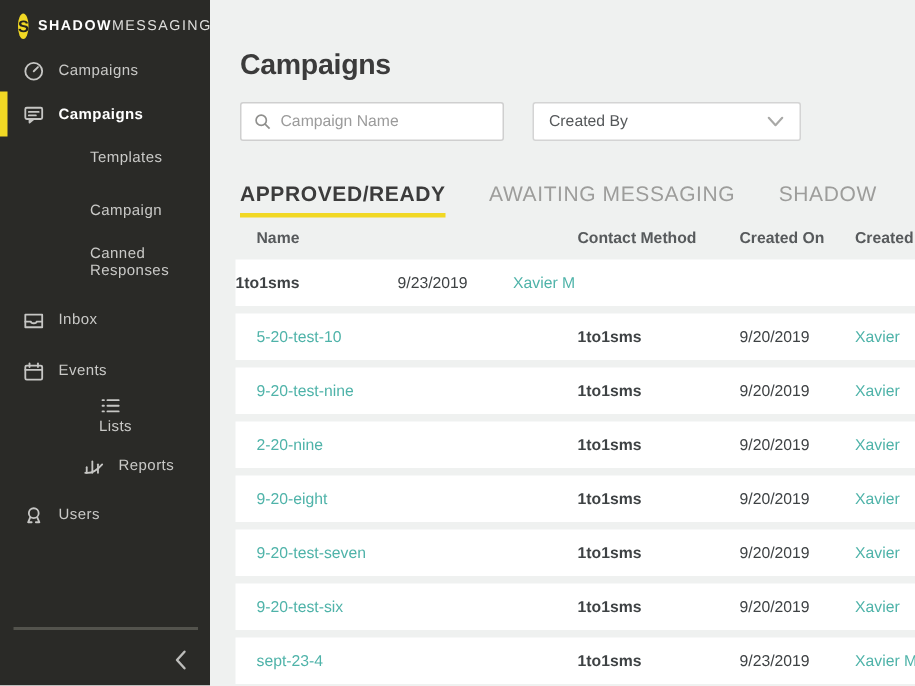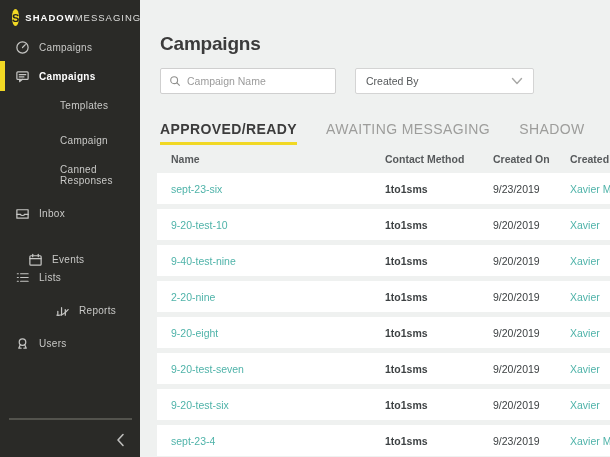--- a/index.html
+++ b/index.html
@@ -15,21 +15,21 @@
   .brand .b { font-weight:700; color:#ffffff; }
   .brand .l { font-weight:400; color:#dededc; }
 
   .nav-item { position:absolute; left:0; right:0; height:30px; display:flex; align-items:center;
               padding-left:14px; font-size:10px; color:#c9c9c7; letter-spacing:.3px; cursor:pointer; }
   .nav-item .ic { width:17px; height:17px; margin-right:8px; display:flex; align-items:center; justify-content:center; }
   .nav-item svg { stroke:#c6c6c4; fill:none; stroke-width:1.3; stroke-linecap:round; stroke-linejoin:round; }
   .nav-item.active { border-left:5px solid #f1d824; padding-left:9px; color:#ffffff; font-weight:700; }
   .nav-item.sub { padding-left:60px; }
   .ni-0 { top:32px; }  .ni-1 { top:61px; }  .ni-2 { top:90px; }  .ni-3 { top:125px; }
-  .ni-4 { top:160px; } .ni-5 { top:198px; } .ni-6 { top:244px;margin-left:13px; } .ni-7 { top:262px; }
+  .ni-4 { top:160px; } .ni-5 { top:198px; } .ni-6 { top:232px; } .ni-7 { top:262px;flex-direction:column; }
   .ni-8 { top:295px;margin-left:40px; } .ni-9 { top:328px; }
 
   .side-divider { position:absolute; top:418px; left:9px; width:123px; height:2px; background:#53534d; }
   .collapse-btn { position:absolute; top:431px; left:112px; width:16px; height:18px; cursor:pointer;
                   display:flex; align-items:center; justify-content:center; }
   .collapse-btn svg { stroke:#bdbdbb; fill:none; stroke-width:1.6; stroke-linecap:round; stroke-linejoin:round; }
 
   
   .main { position:absolute; left:140px; top:0; width:470px; height:457px; background:#eff1f0; overflow:hidden; }
   .page-title { position:absolute; left:20px; top:33px; font-size:19px; font-weight:700; color:#3b3b3b; letter-spacing:-.2px; }
@@ -198,33 +198,32 @@
 
   <div class="table">
     <div class="thead">
       <div class="c-name">Name</div>
       <div class="c-contact">Contact Method</div>
       <div class="c-created">Created On</div>
       <div class="c-by">Created By</div>
     </div>
 
     <div class="trow">
-      <div class="c-name">sept-23-six</div>
       <div class="c-contact">1to1sms</div>
       <div class="c-created">9/23/2019</div>
       <div class="c-by">Xavier M</div>
     </div>
     <div class="trow">
-      <div class="c-name">9-20-test-10</div>
-      <div class="c-contact">1to1sms</div>
-      <div class="c-created">9/20/2019</div>
-      <div class="c-by">Xavier</div>
-    </div>
-    <div class="trow">
-      <div class="c-name">9-40-test-nine</div>
+      <div class="c-name">5-20-test-10</div>
+      <div class="c-contact">1to1sms</div>
+      <div class="c-created">9/20/2019</div>
+      <div class="c-by">Xavier</div>
+    </div>
+    <div class="trow">
+      <div class="c-name">9-20-test-nine</div>
       <div class="c-contact">1to1sms</div>
       <div class="c-created">9/20/2019</div>
       <div class="c-by">Xavier</div>
     </div>
     <div class="trow">
       <div class="c-name">2-20-nine</div>
       <div class="c-contact">1to1sms</div>
       <div class="c-created">9/20/2019</div>
       <div class="c-by">Xavier</div>
     </div>

